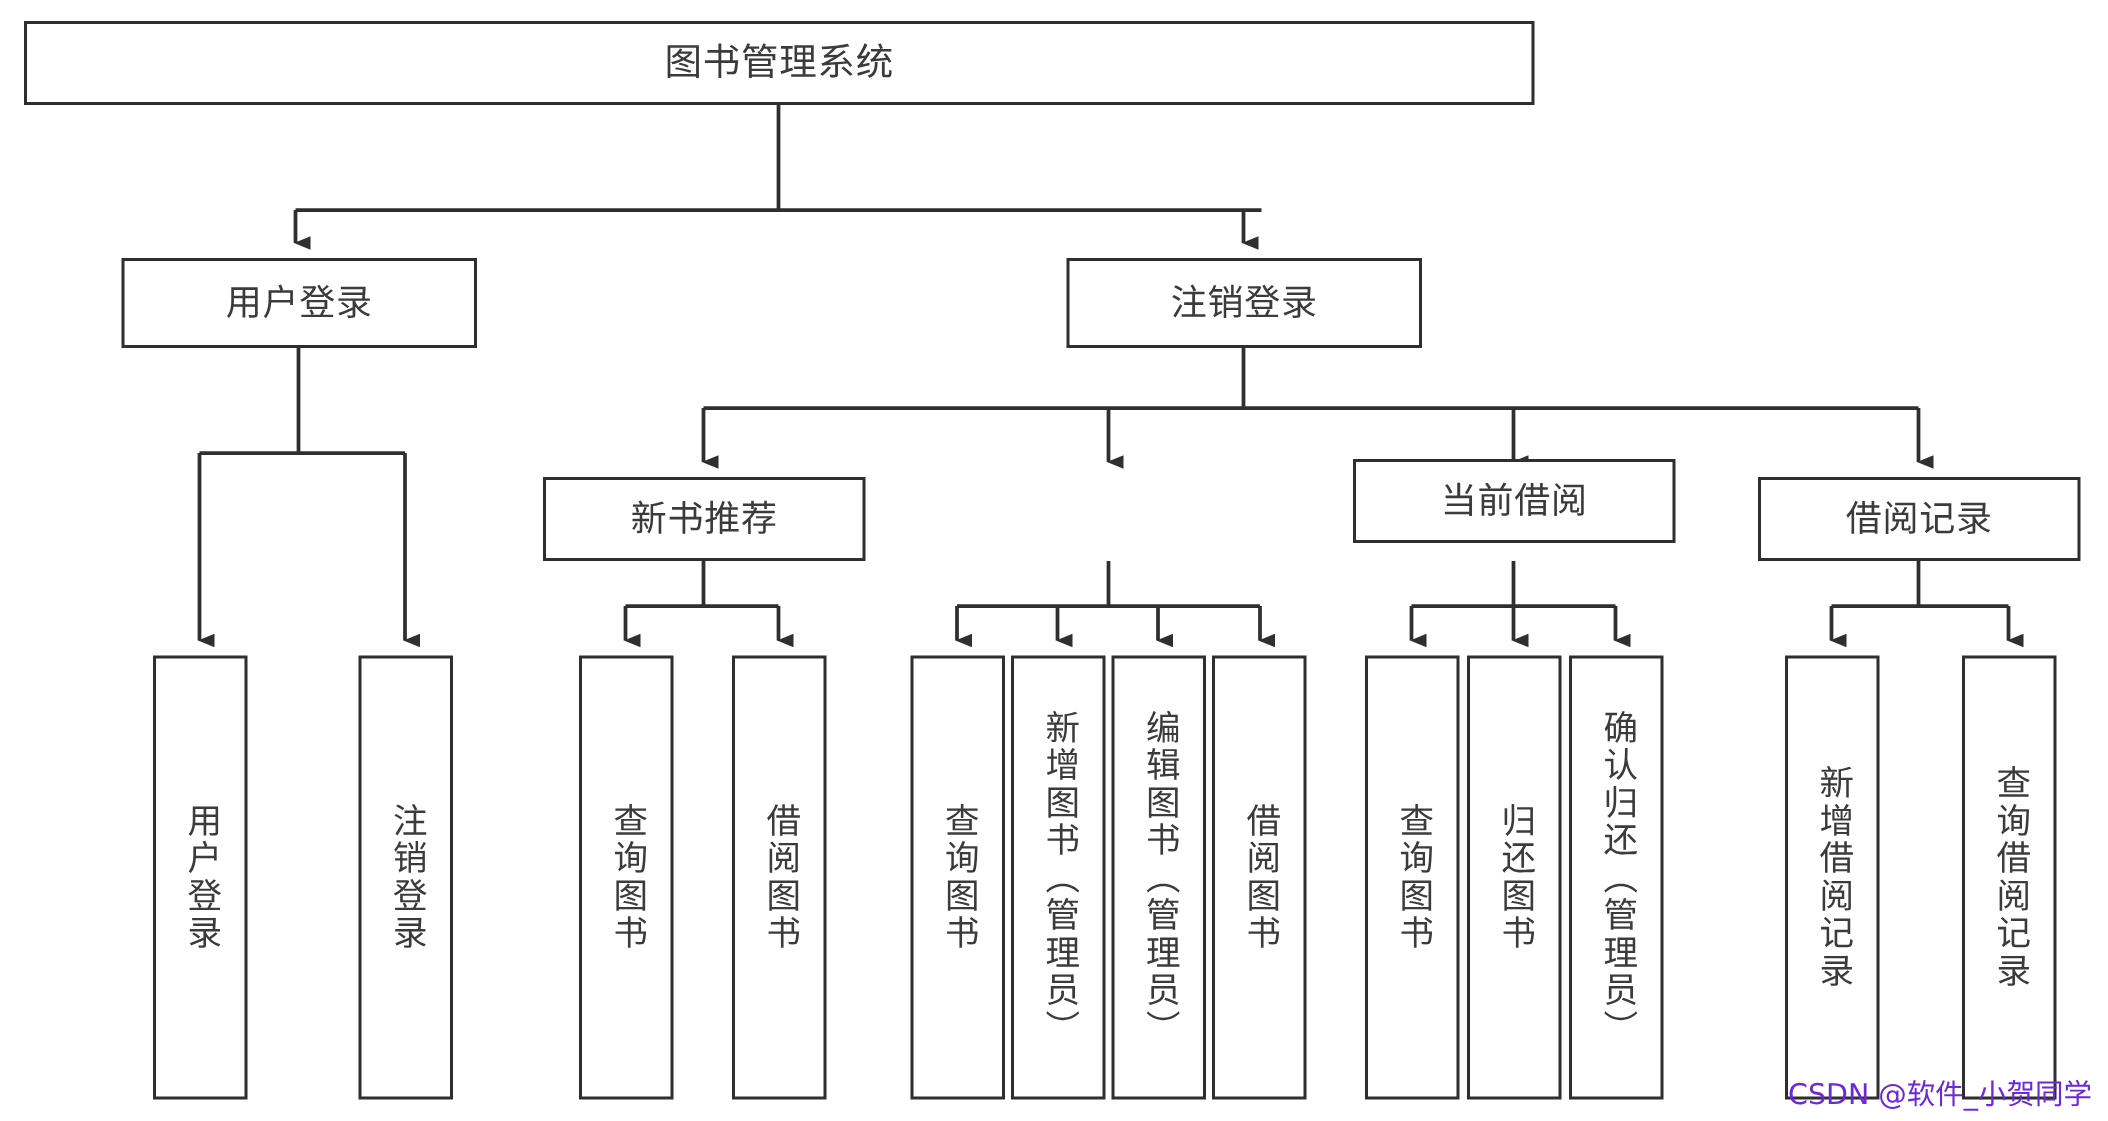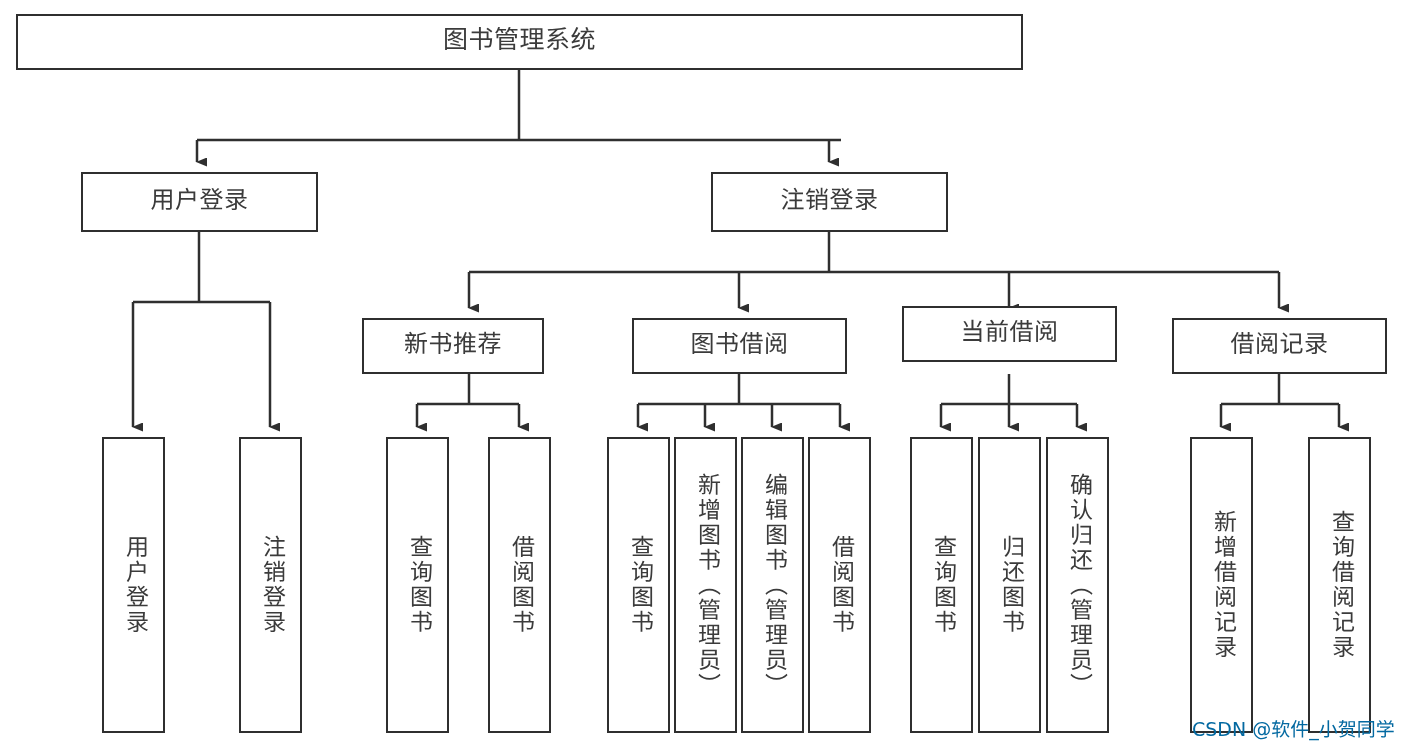--- a/index.html
+++ b/index.html
@@ -35,21 +35,20 @@
     align-items: center;
     justify-content: center;
     color: #3b3b3b;
     z-index: 2;
   }
   .node .node-label {
     display: block;
     text-align: right;
     line-height: 1.28;
     letter-spacing: 0.5px;
-    font-family: Liberation Mono, monospace;
   }
   
   .node.horiz .node-label {
     font-size: 24px;
     writing-mode: horizontal-tb;
   }
   .node.root .node-label {
     font-size: 25px;
   }
   
@@ -60,21 +59,21 @@
   .node.vert .node-label {
     writing-mode: vertical-rl;
     text-orientation: upright;
     font-size: 23px;
     line-height: 1.22;
     letter-spacing: 2px;
     white-space: nowrap;
   }
   .watermark {
     position: absolute;
-    color: #0369a1;
+    color: #6d28d9;
     font-size: 19px;
     white-space: nowrap;
     z-index: 5;
     font-family: "DejaVu Sans", "Liberation Sans", sans-serif;
   }
 </style>
 </head>
 <body>
 
 <div id="diagram-root">
@@ -135,27 +134,24 @@
   </div>
 
   <div class="node horiz" style="left:81px; top:172px; width:237px; height:60px;">
     <span class="node-label">用户登录</span>
   </div>
 
   <div class="node horiz" style="left:711px; top:172px; width:237px; height:60px;">
     <span class="node-label">注销登录</span>
   </div>
 
-  <div class="node horiz" style="left:362px; top:318px; width:182px; height:56px;">
+  <div class="node horiz" style="left:362px; top:318px; width:215px; height:56px;">
     <span class="node-label">新书推荐</span>
   </div>
 
-  <div class="node horiz" style="left:632px; top:318px; width:215px; height:56px;">
-    <span class="node-label">图书借阅</span>
-  </div>
 
   <div class="node horiz" style="left:902px; top:306px; width:215px; height:56px;">
     <span class="node-label">当前借阅</span>
   </div>
 
   <div class="node horiz" style="left:1172px; top:318px; width:215px; height:56px;">
     <span class="node-label">借阅记录</span>
   </div>
 
   <div class="node vert" style="left:102px; top:437px; width:63px; height:296px;">

